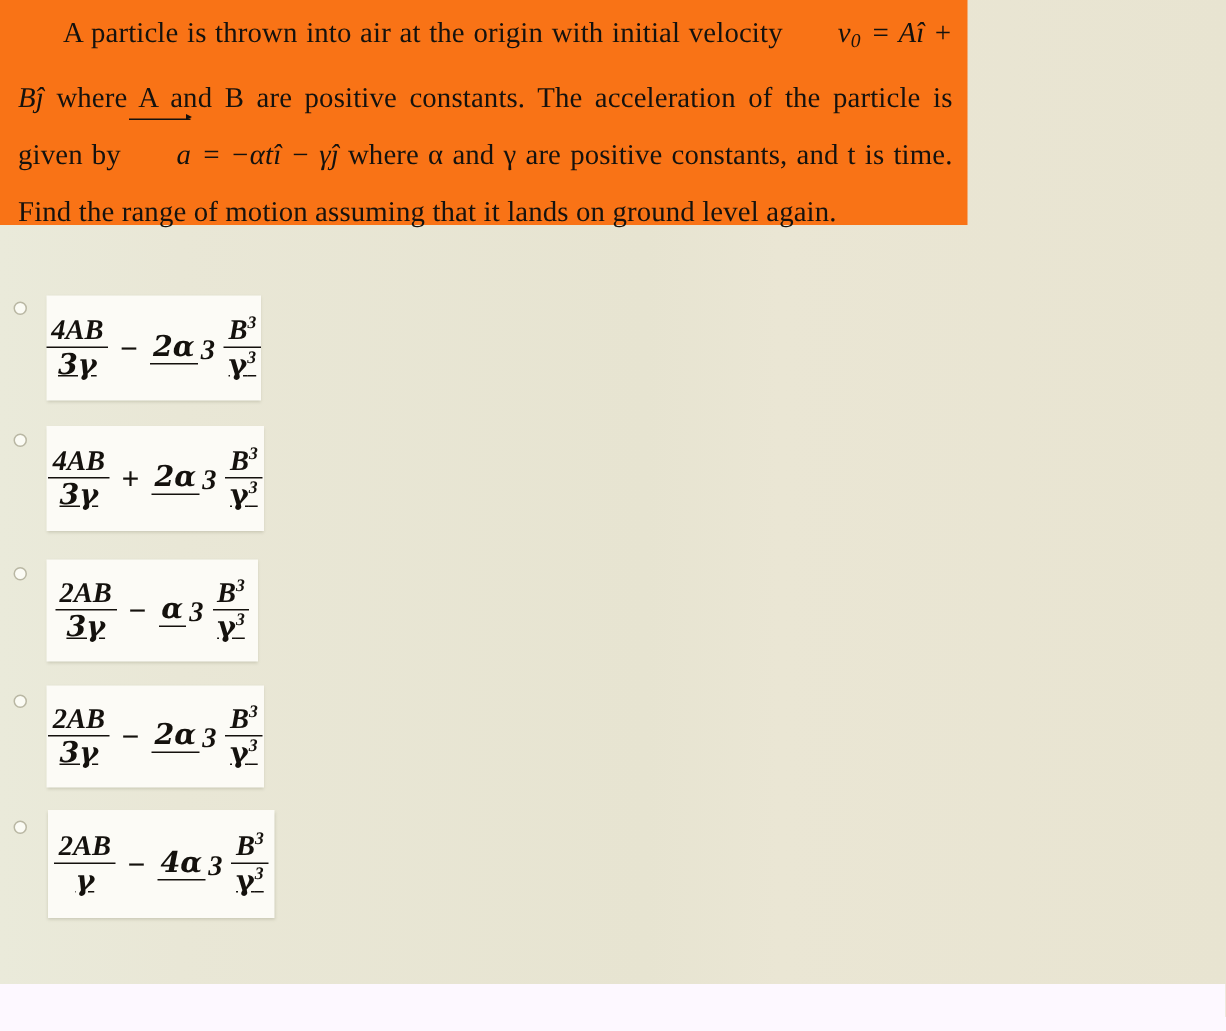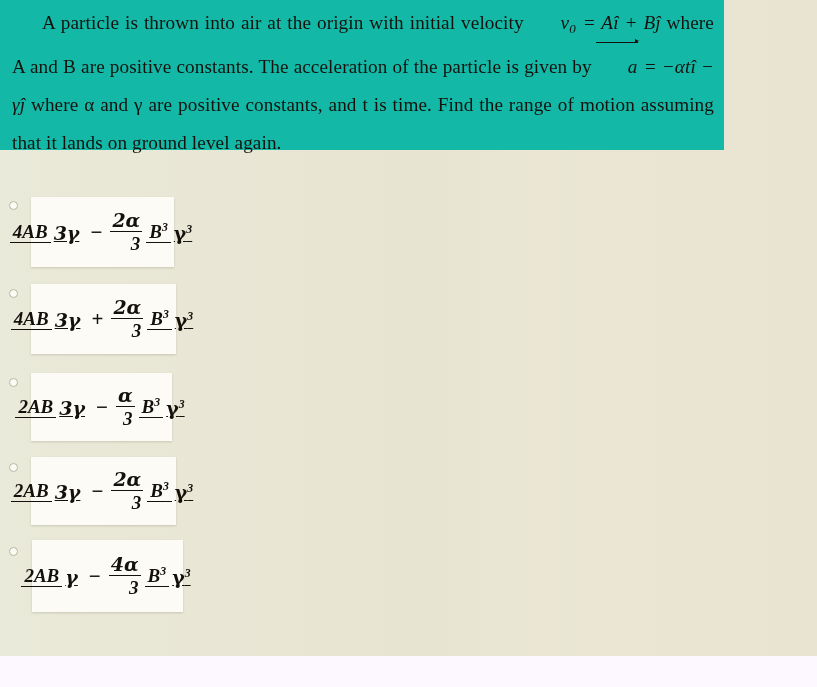--- a/index.html
+++ b/index.html
@@ -32,23 +32,23 @@
     height: 31px;
     background: #fdf8ff;
     z-index: 1;
   }
 
   
   .question-panel {
     position: absolute;
     left: 0;
     top: 0;
-    width: 724px;
+    width: 645px;
     height: 150px;
-    background: #14b8a6;
+    background: #f97316;
     z-index: 2;
     box-sizing: border-box;
     padding: 4px 10px 0 12px;
   }
   .question-text {
     font-size: 19.2px;
     line-height: 38px;
     color: #15120e;
     text-align: justify;
     text-indent: 30px;
@@ -126,21 +126,21 @@
   
   .expr {
     display: flex;
     align-items: center;
     font-size: 19px;
     line-height: 1;
     white-space: nowrap;
   }
   .frac {
     display: inline-flex;
-    flex-direction: row;
+    flex-direction: column;
     align-items: center;
     justify-content: center;
     vertical-align: middle;
     margin: 0 1px;
   }
   .frac .num {
     padding: 0 3px 1px 3px;
     border-bottom: 1.7px solid #14110d;
     font-weight: bold;
     font-style: italic;
@@ -151,22 +151,22 @@
     font-style: italic;
     text-decoration: underline;
   }
   .op {
     font-weight: bold;
     padding: 0 7px;
     font-size: 21px;
   }
   .coef {
     display: inline-flex;
-    flex-direction: column;
-    align-items: flex-end;
+    flex-direction: row;
+    align-items: flex-start;
     margin: 0 3px 0 1px;
   }
   .coef .num, .coef .den {
     font-weight: bold;
     font-style: italic;
     padding: 0 2px;
   }
   .coef .num { border-bottom: 1.7px solid #14110d; padding-bottom: 1px; }
   .coef .den { padding-top: 2px; }
   sup.pw {

